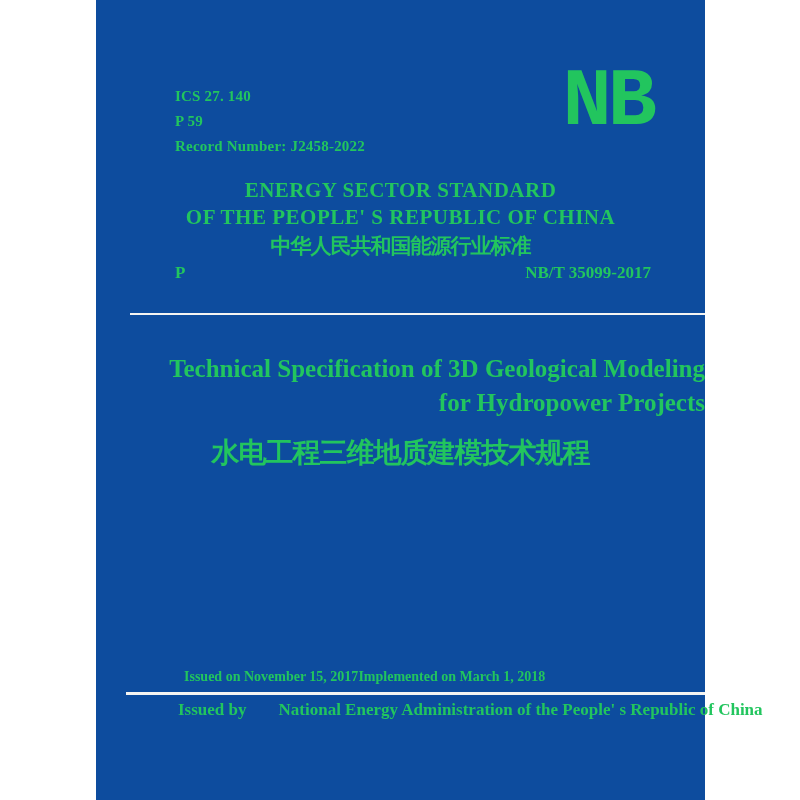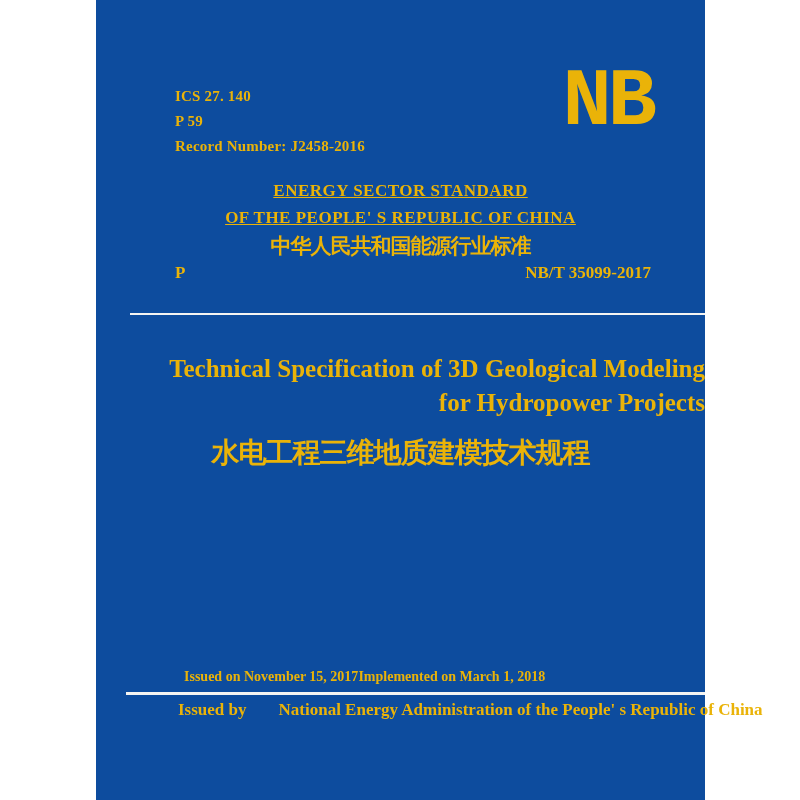--- a/index.html
+++ b/index.html
@@ -15,21 +15,21 @@
     overflow: hidden;
     font-family: "Liberation Serif", serif;
   }
   .cover {
     position: absolute;
     left: 96px;
     top: 0;
     width: 609px;
     height: 800px;
     background: #0d4c9e;
-    color: #eab308;
+    color: #22c55e;
   }
   .meta {
     position: absolute;
     left: 79px;
     top: 84px;
     font-size: 15px;
     font-weight: bold;
     line-height: 25px;
     letter-spacing: 0.2px;
   }
@@ -45,24 +45,23 @@
   }
   .org-heading {
     position: absolute;
     top: 177px;
     left: 0;
     right: 0;
     text-align: center;
     font-weight: bold;
   }
   .org-heading .en {
-    font-size: 17px;
+    font-size: 21px;
     line-height: 27px;
     letter-spacing: 0.5px;
-    text-decoration: underline;
   }
   .org-heading .cn {
     font-family: "Liberation Sans", sans-serif;
     font-size: 21px;
     line-height: 26px;
     margin-top: 2px;
     letter-spacing: -1px;
   }
   .code-row {
     position: absolute;
@@ -135,21 +134,21 @@
 </style>
 </head>
 <body>
 
 <div class="page">
   <div class="cover">
 
     <div class="meta">
       <div>ICS 27. 140</div>
       <div>P 59</div>
-      <div>Record Number: J2458-2016</div>
+      <div>Record Number: J2458-2022</div>
     </div>
 
     <div class="nb-logo">NB</div>
 
     <div class="org-heading">
       <div class="en">ENERGY SECTOR STANDARD</div>
       <div class="en">OF THE PEOPLE' S REPUBLIC OF CHINA</div>
       <div class="cn">中华人民共和国能源行业标准</div>
     </div>
 

